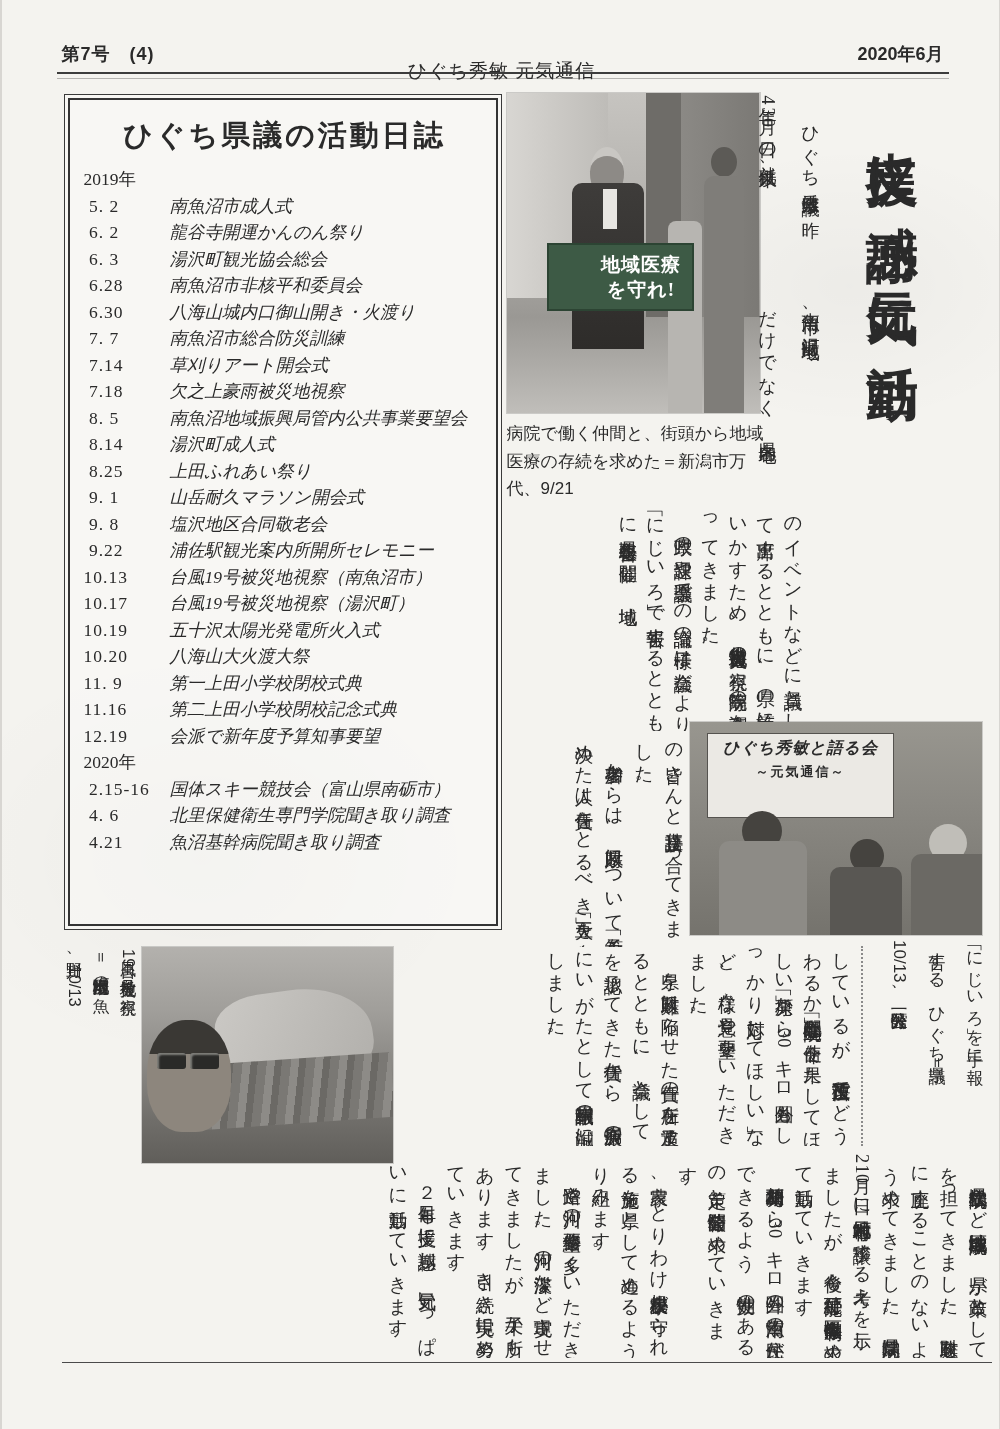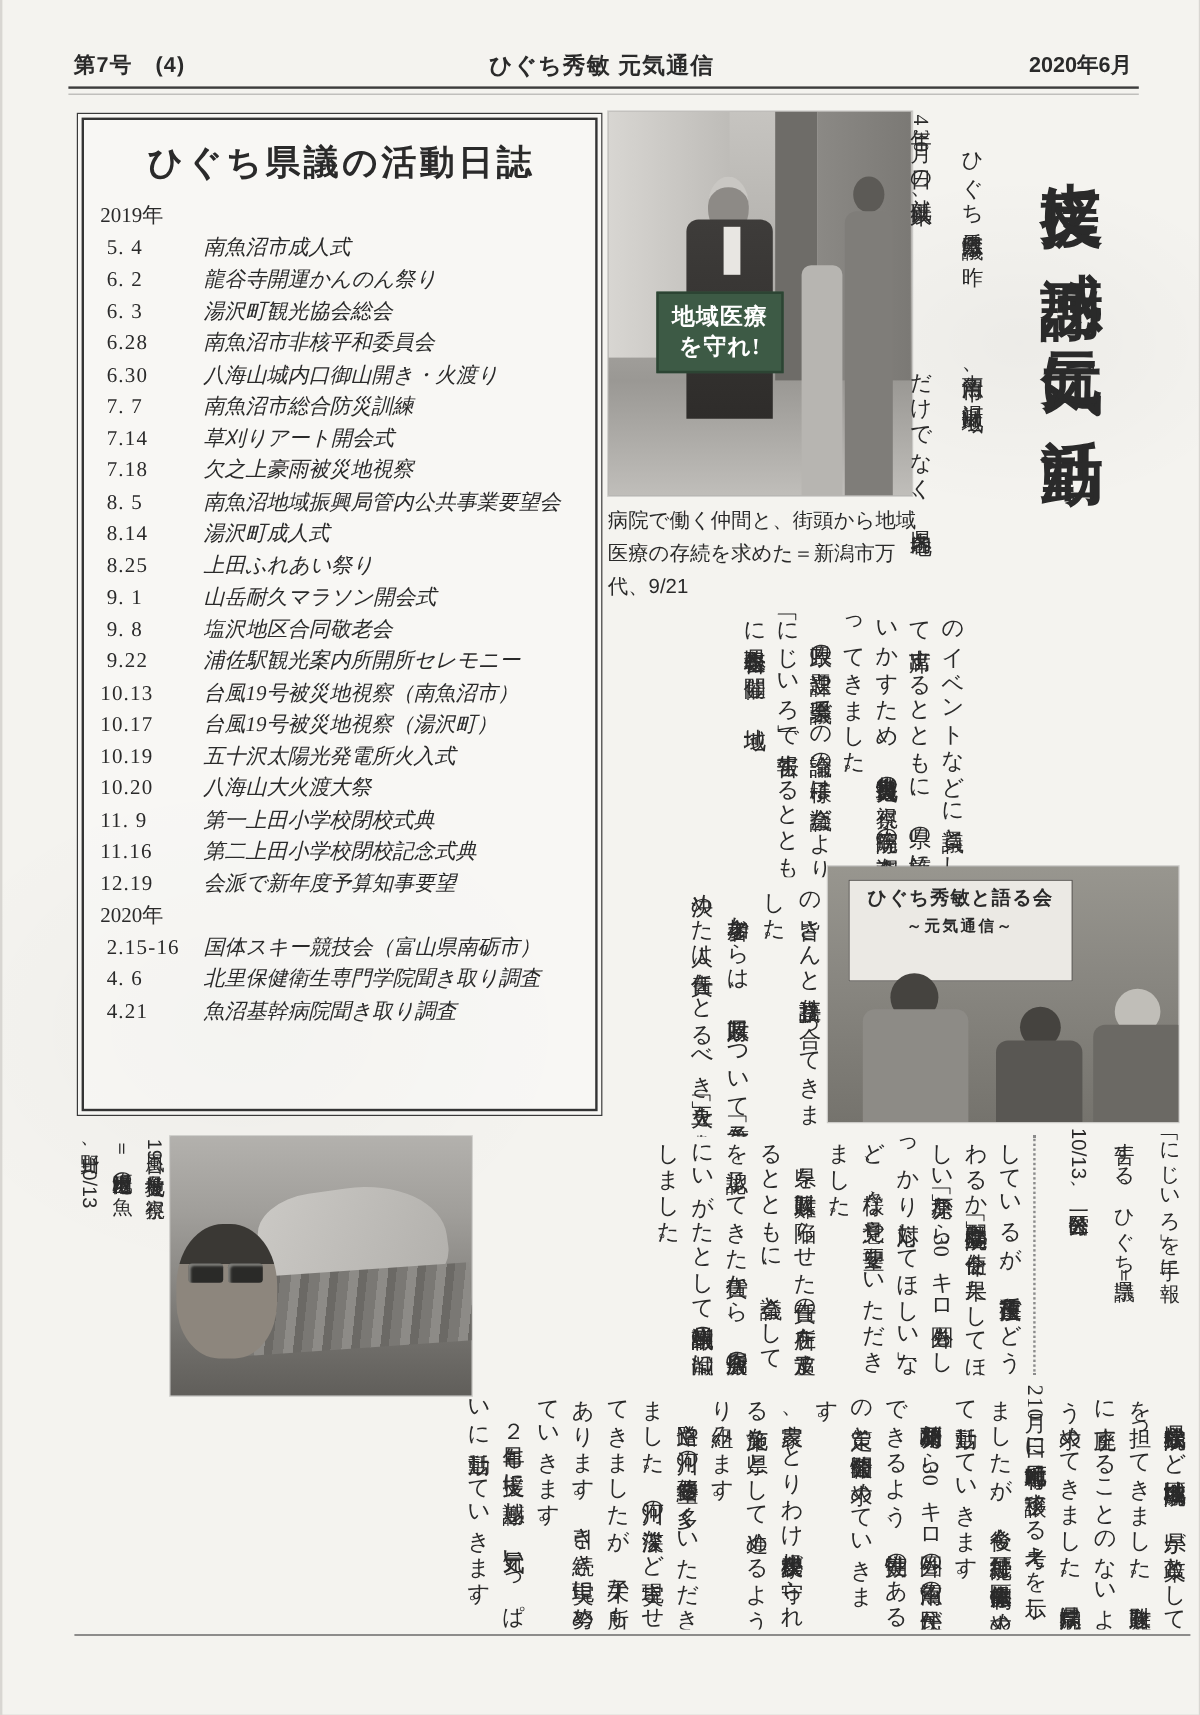--- a/index.html
+++ b/index.html
@@ -11,21 +11,21 @@
       #f4f3ef;
     font-family:"Liberation Serif","DejaVu Serif",serif;
     color:#2a2a2a;overflow:hidden;
   }
   .sans{font-family:"Liberation Sans","DejaVu Sans",sans-serif;}
   .abs{position:absolute;}
   .v{writing-mode:vertical-rl;text-orientation:mixed;}
   .pre{white-space:pre-line;}
   
   .hdr-issue{left:60px;top:42px;font-size:18px;font-weight:bold;letter-spacing:1px;}
-  .hdr-title{left:330px;top:42px;width:340px;text-align:center;font-size:19px;font-weight:bold;letter-spacing:1px;}
+  .hdr-title{left:330px;top:58px;width:340px;text-align:center;font-size:19px;font-weight:normal;letter-spacing:1px;}
   .hdr-date{left:830px;top:42px;width:112px;text-align:right;font-size:18px;font-weight:bold;}
   .hdr-rule{left:55px;top:72px;width:892px;height:4px;border-top:2px solid #3c3c3c;border-bottom:1px solid rgba(60,60,60,0.35);}
   
   .diary{left:62px;top:94px;width:436px;height:834px;border:1px solid #3a3a3a;background:rgba(255,255,255,0.35);}
   .diary-inner{position:absolute;inset:3px;border:2px solid #343434;padding:12px 10px 6px 14px;box-sizing:border-box;}
   .diary-title{text-align:center;font-size:29px;font-weight:bold;letter-spacing:3px;margin:4px 0 10px 0;font-family:Liberation Serif, serif;}
   .drow{display:flex;font-size:17.5px;line-height:26.5px;height:26.5px;overflow:visible;}
   .dd{white-space:pre;width:86px;flex:none;letter-spacing:1px;}
   .de{flex:1;white-space:nowrap;font-style:italic;}
   .dyear{font-size:17.5px;line-height:26.5px;height:26.5px;}
@@ -35,39 +35,39 @@
   .ph1 .bg1{position:absolute;inset:0;background:linear-gradient(180deg,#c6c4c0 0%,#b0aeaa 45%,#9a9894 70%,#c0beba 100%);}
   .ph1 .bld1{position:absolute;left:0;top:0;width:40%;height:64%;background:linear-gradient(90deg,#d8d6d2,#bebcb8);}
   .ph1 .bld2{position:absolute;left:55%;top:0;width:14%;height:70%;background:#6e6c68;}
   .ph1 .bld3{position:absolute;left:69%;top:0;width:31%;height:70%;background:linear-gradient(90deg,#8b8985,#7b7975);}
   .man-head{position:absolute;left:33%;top:17%;width:34px;height:40px;border-radius:50% 50% 45% 45%;background:#8d8a86;border-top:9px solid #c9c7c3;}
   .man-body{position:absolute;left:26%;top:28%;width:72px;height:52%;background:linear-gradient(180deg,#3e3c3a,#2e2c2a);border-radius:10px 10px 0 0;}
   .man-shirt{position:absolute;left:38%;top:30%;width:14px;height:40px;background:#e8e6e2;}
   .fig-r1{position:absolute;left:78%;top:26%;width:40px;height:74%;background:#7f7d79;border-radius:10px 10px 0 0;}
   .fig-r1h{position:absolute;left:81%;top:17%;width:26px;height:30px;border-radius:50%;background:#5c5a56;}
   .fig-r2{position:absolute;left:64%;top:40%;width:34px;height:60%;background:#b7b5b1;border-radius:8px 8px 0 0;}
-  .sign{position:absolute;left:16%;top:47%;width:102px;height:64px;background:#3d5a45;border:2px solid #2c4433;display:flex;flex-direction:column;align-items:center;justify-content:center;}
+  .sign{position:absolute;left:16%;top:47%;width:102px;height:64px;background:#3d5a45;border:2px solid #2c4433;display:flex;flex-direction:column;align-items:center;justify-content:center;padding-left:41px;}
   .sign div{color:#fff;font-weight:bold;font-size:19px;line-height:1.35;letter-spacing:1px;}
   .cap1{left:505px;top:420px;width:264px;font-size:17px;line-height:1.62;font-weight:500;}
   
   .lead{width:88px;font-size:18px;line-height:43px;letter-spacing:1.5px;overflow:hidden;}
   .lead1{left:742px;top:94px;height:202px;}
   .lead2{left:742px;top:298px;height:212px;}
   .headline{left:852px;top:110px;height:612px;width:74px;font-size:52px;font-weight:bold;letter-spacing:5px;line-height:72px;}
   
   .vbody{font-size:18.5px;letter-spacing:0.5px;overflow:hidden;}
   .blockA{left:500px;top:505px;width:304px;height:226px;line-height:27.5px;}
   .blockB{left:503px;top:731px;width:184px;height:216px;line-height:30px;}
   .blockC{left:397px;top:940px;width:456px;height:206px;line-height:28.5px;}
   .blockD{left:60px;top:1154px;width:930px;height:204px;line-height:29px;}
   
   .ph2{left:688px;top:722px;width:292px;height:213px;}
   .ph2 .bg2{position:absolute;inset:0;background:linear-gradient(180deg,#98968f 0%,#8a8882 40%,#75736d 100%);}
   .banner{position:absolute;left:6%;top:5%;width:64%;height:40%;background:#ebe9e4;border:1px solid #55534f;padding:4px 6px;box-sizing:border-box;text-align:center;}
-  .banner .b1{font-size:16px;font-weight:bold;letter-spacing:1px;}
+  .banner .b1{font-size:16px;font-weight:bold;letter-spacing:1px;font-style:italic;}
   .banner .b2{font-size:13px;font-weight:bold;margin-top:4px;letter-spacing:2px;}
   .head-sil{position:absolute;border-radius:50%;background:#45433f;}
   .body-sil{position:absolute;border-radius:10px 10px 0 0;background:#595753;}
   .cap2{left:876px;top:940px;width:116px;height:250px;font-size:17px;line-height:38px;font-weight:500;}
   .dotrule{left:859px;top:946px;height:200px;width:0;border-left:2px dotted #8a8a8a;}
   
   .ph3{left:140px;top:947px;width:251px;height:216px;}
   .ph3 .sky{position:absolute;inset:0;background:linear-gradient(180deg,#b3b1ad 0%,#a09e9a 30%,#8a8884 55%,#706e6a 80%,#605e5a 100%);}
   .ph3 .river{position:absolute;left:30%;top:20%;width:62%;height:46%;background:linear-gradient(120deg,#cbc9c5,#b1afab);transform:rotate(-8deg);border-radius:30% 50% 40% 50%;}
   .ph3 .debris{position:absolute;left:18%;top:52%;width:82%;height:30%;background:repeating-linear-gradient(100deg,#7a7874 0 9px,#8d8b87 9px 17px,#6b6965 17px 24px);transform:rotate(-4deg);}
@@ -86,21 +86,21 @@
   <div class="abs hdr-title sans">ひぐち秀敏 元気通信</div>
   <div class="abs hdr-date sans">2020年6月</div>
   <div class="abs hdr-rule"></div>
 
   <section class="abs diary">
     <div class="diary-inner">
       <h2 class="diary-title sans">ひぐち県議の活動日誌</h2>
       <div>
           <div class="dyear">2019年</div>
           <div class="drow">
-            <span class="dd"> 5. 4</span>
+            <span class="dd"> 5. 2</span>
             <span class="de">南魚沼市成人式</span>
           </div>
           <div class="drow">
             <span class="dd"> 6. 2</span>
             <span class="de">龍谷寺開運かんのん祭り</span>
           </div>
           <div class="drow">
             <span class="dd"> 6. 3</span>
             <span class="de">湯沢町観光協会総会</span>
           </div>

